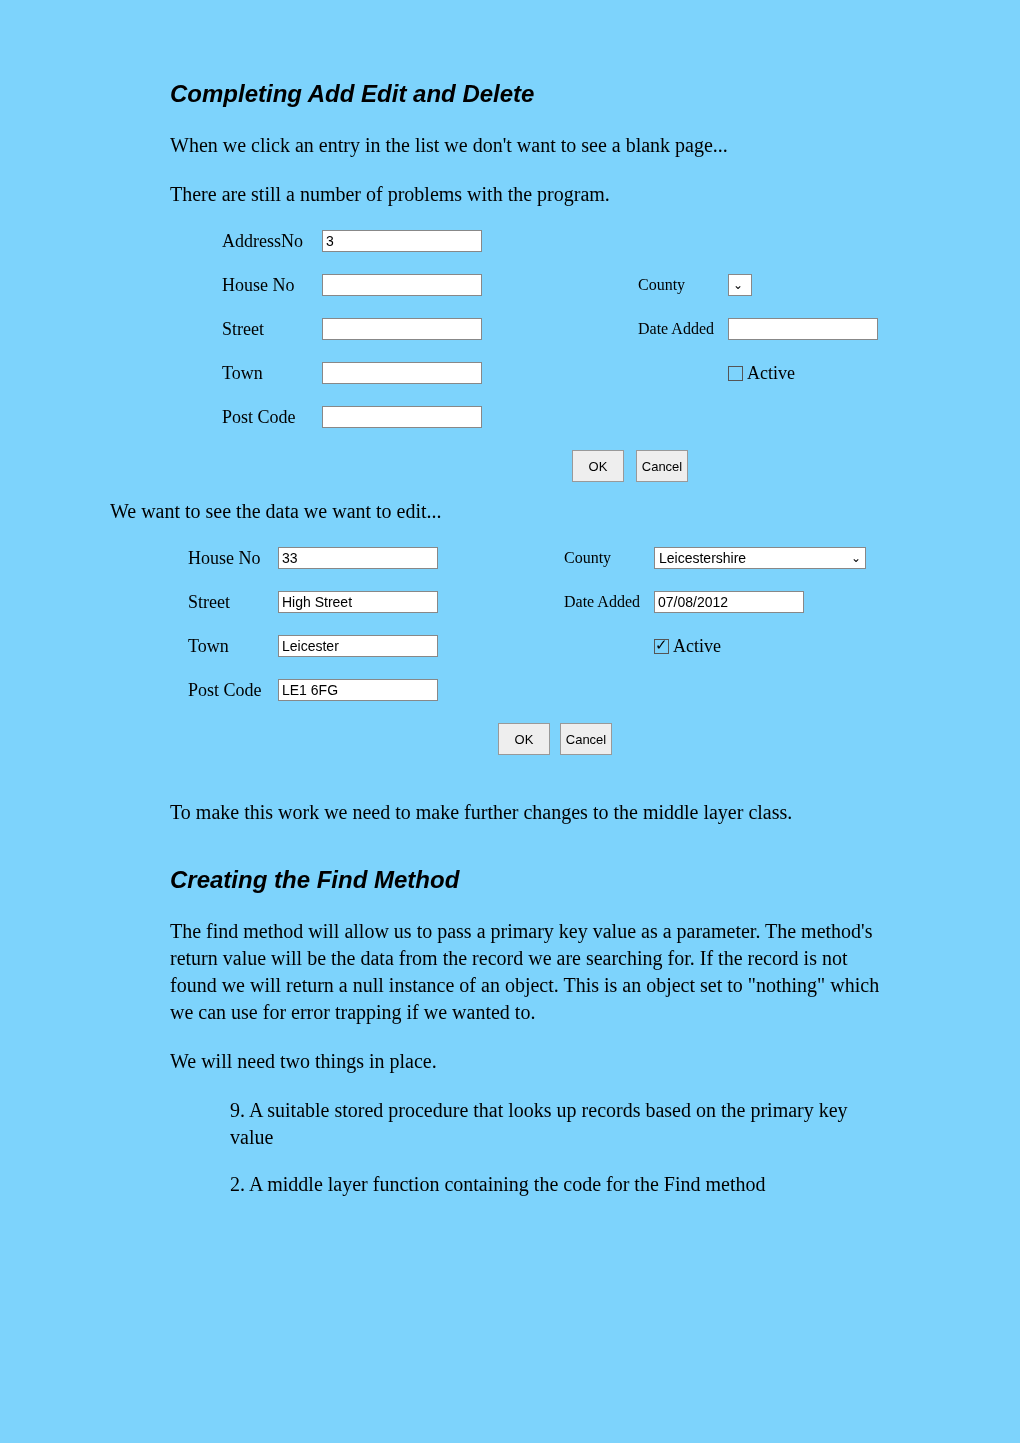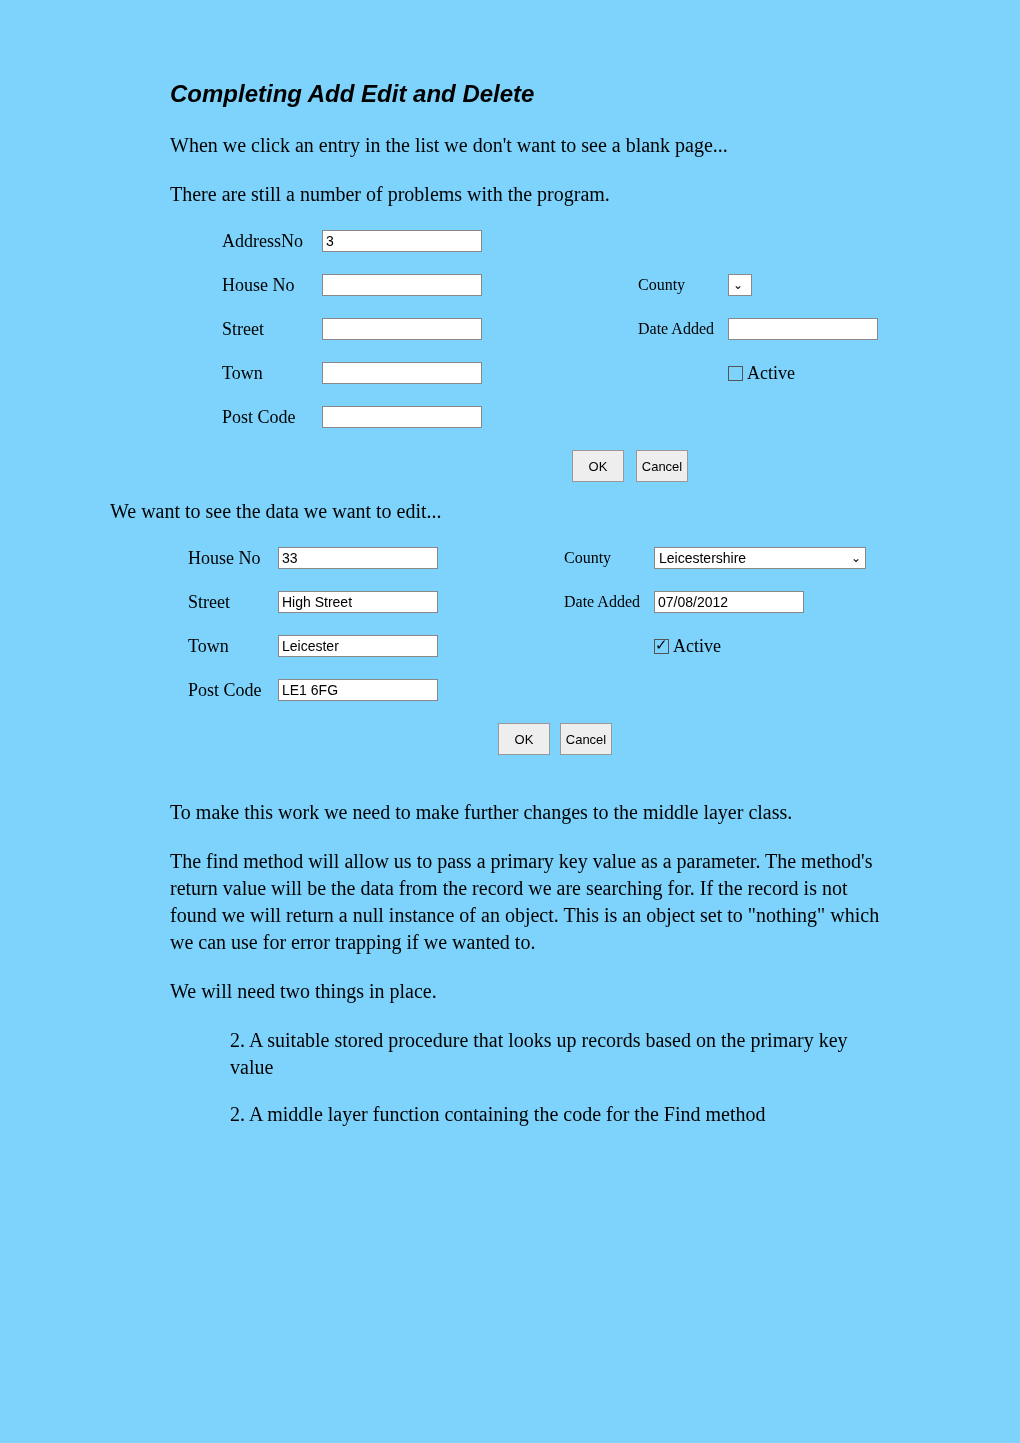--- a/index.html
+++ b/index.html
@@ -267,21 +267,22 @@
 
     <div class="btn-row2">
       <span class="btn">OK</span>
       <span class="btn">Cancel</span>
     </div>
 
   </div>
 
   <p class="body" style="margin-top:44px;">To make this work we need to make further changes to the middle layer class.</p>
 
+  <h2 class="section" style="margin-top:40px;">Creating the Find Method</h2>
 
   <p class="body">The find method will allow us to pass a primary key value as a parameter.  The method's return value will be the data from the record we are searching for.  If the record is not found we will return a null instance of an object.  This is an object set to "nothing" which we can use for error trapping if we wanted to.</p>
 
   <p class="body">We will need two things in place.</p>
 
-  <p class="indent">2. A suitable stored procedure that looks up records based on the primary key value</p>
+  <p class="indent">9. A suitable stored procedure that looks up records based on the primary key value</p>
   <p class="indent">2. A middle layer function containing the code for the Find method</p>
 
 </div>
 
 </body></html>

